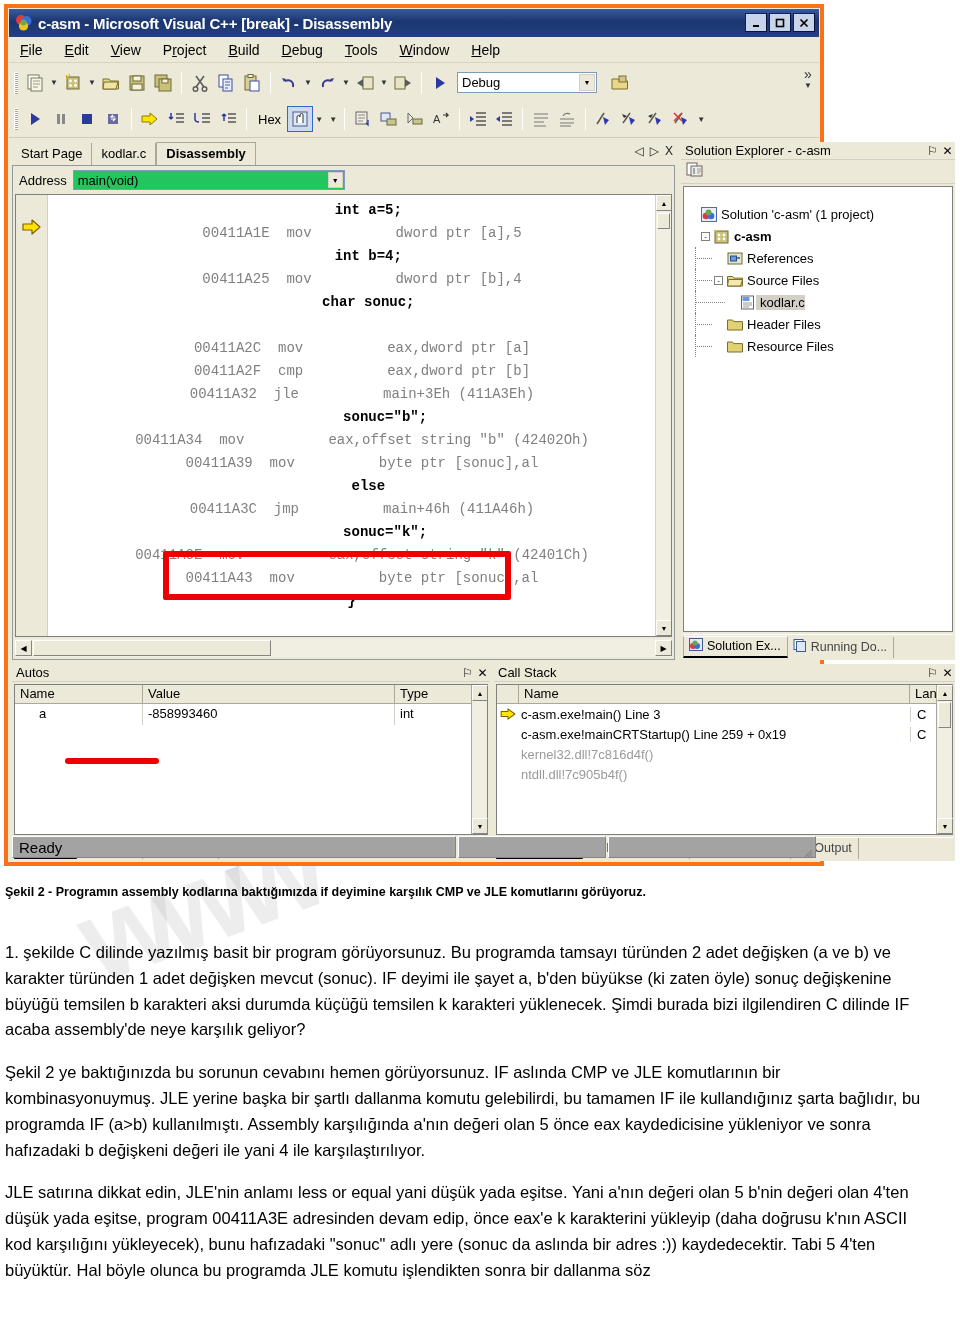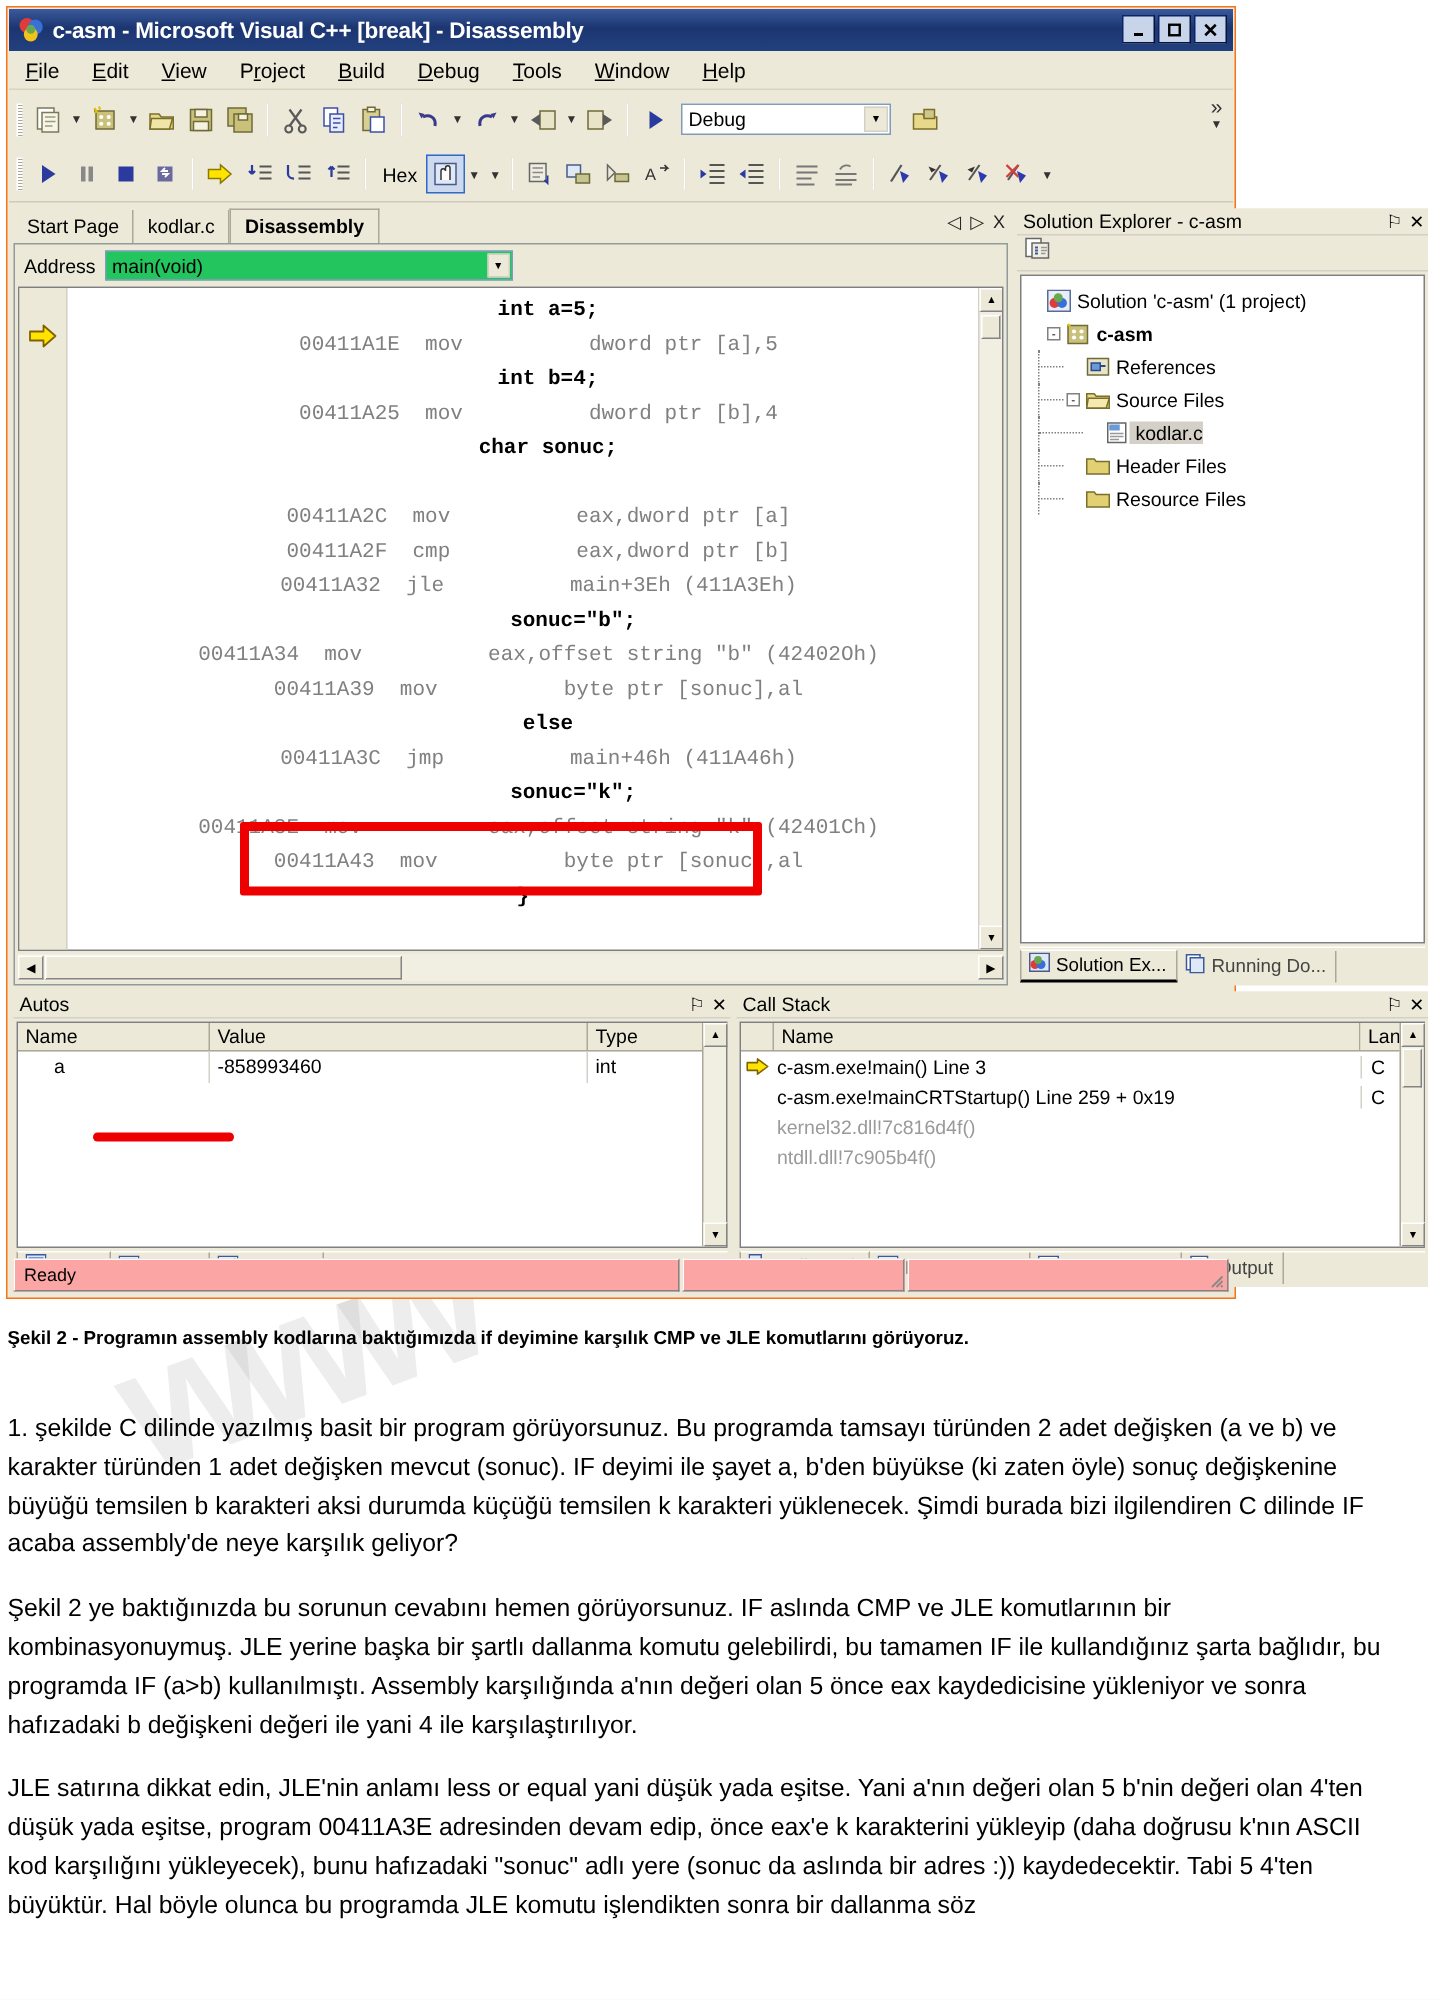--- a/index.html
+++ b/index.html
@@ -10,21 +10,21 @@
     font-family: "Liberation Sans", sans-serif;
     overflow: hidden;
   }
 
   
   #vs-window {
     position: absolute;
     left: 4px; top: 4px;
     width: 820px; height: 862px;
     background: #ece9d8;
-    border: 1px solid #f97316;
+    border: 4px solid #f97316;
   }
 
   
   #titlebar {
     position: absolute; left: 1px; top: 1px; right: 1px; height: 28px;
     background: linear-gradient(to bottom, #3a5a9c 0%, #1b3570 45%, #23417f 100%);
     display: flex; align-items: center;
   }
   #titlebar .app-icon {
     width: 18px; height: 18px; margin-left: 6px; margin-right: 5px;
@@ -230,21 +230,21 @@
   }
   .panel-header .ph-title { flex: 1 1 auto; white-space: nowrap; }
   .panel-header .ph-btn { width: 15px; text-align: center; font-size: 12px; color: #000; }
   #solexp-toolbar {
     height: 24px; border-bottom: 1px solid #d4d0c8;
     display: flex; align-items: center; padding-left: 5px;
   }
   #solexp-tree {
     position: absolute; left: 2px; top: 44px; right: 2px; bottom: 28px;
     background: #fff; border: 1px solid #7f7f7f;
-    padding: 5px 0 0 0; overflow: hidden;
+    padding: 16px 0 0 0; overflow: hidden;
   }
   .tree-node {
     display: flex; align-items: center; height: 22px;
     font-size: 13px; white-space: nowrap; position: relative;
   }
   .tree-node .tn-label { padding-left: 4px; }
   .tree-node .tn-label.sel { background: #d4d0c8; }
   .tree-node .tn-label.bold { font-weight: bold; }
   .expander {
     width: 9px; height: 9px; border: 1px solid #808080; background: #fff;
@@ -321,23 +321,23 @@
     position: absolute; left: 2px; right: 2px; bottom: 2px; height: 22px;
     display: flex; align-items: flex-end; border-top: 1px solid #fff;
   }
 
   
   #statusbar {
     position: absolute; left: 3px; right: 3px; bottom: 3px; height: 22px;
     display: flex; align-items: stretch; gap: 2px;
   }
   #statusbar .sb-cell {
-    background: #fca5a5; border: 1px solid #fff;
+    background: #a3a3a3; border: 1px solid #fff;
     border-right-color: #848484; border-bottom-color: #848484;
-    font-size: 12px; display: flex; align-items: center; padding-left: 6px;
+    font-size: 15px; display: flex; align-items: center; padding-left: 6px;
   }
   #statusbar .sb-ready { flex: 0 0 444px; }
   #statusbar .sb-mid  { flex: 0 0 148px; }
   #statusbar .sb-rest { flex: 1 1 auto; position: relative; }
   #grip {
     position: absolute; right: 2px; bottom: 1px; width: 12px; height: 12px;
   }
 
   
   #caption {

